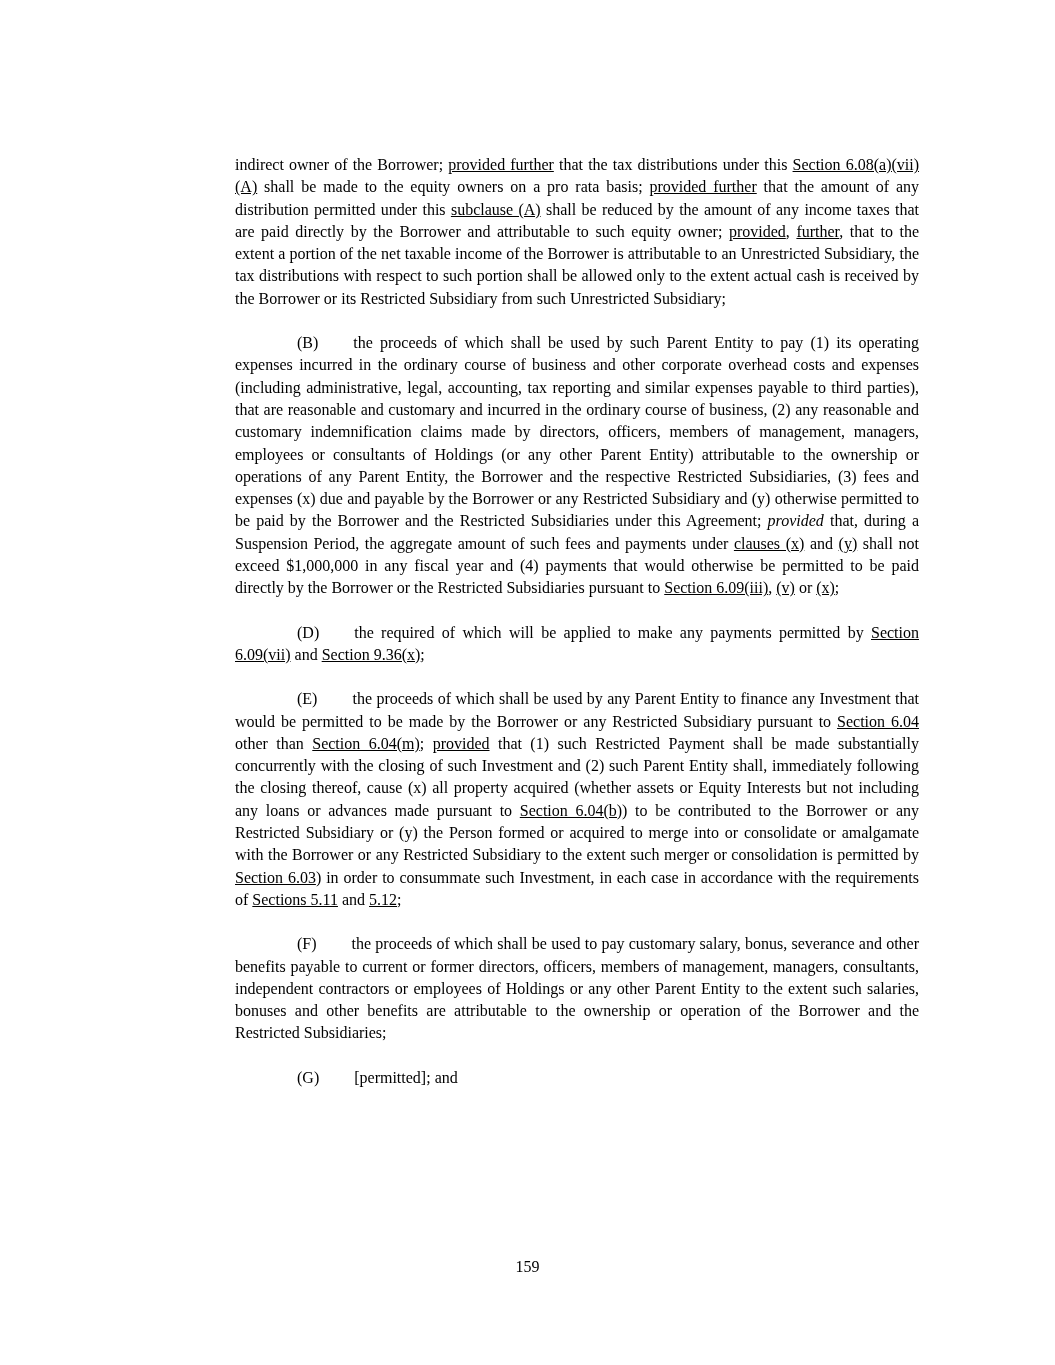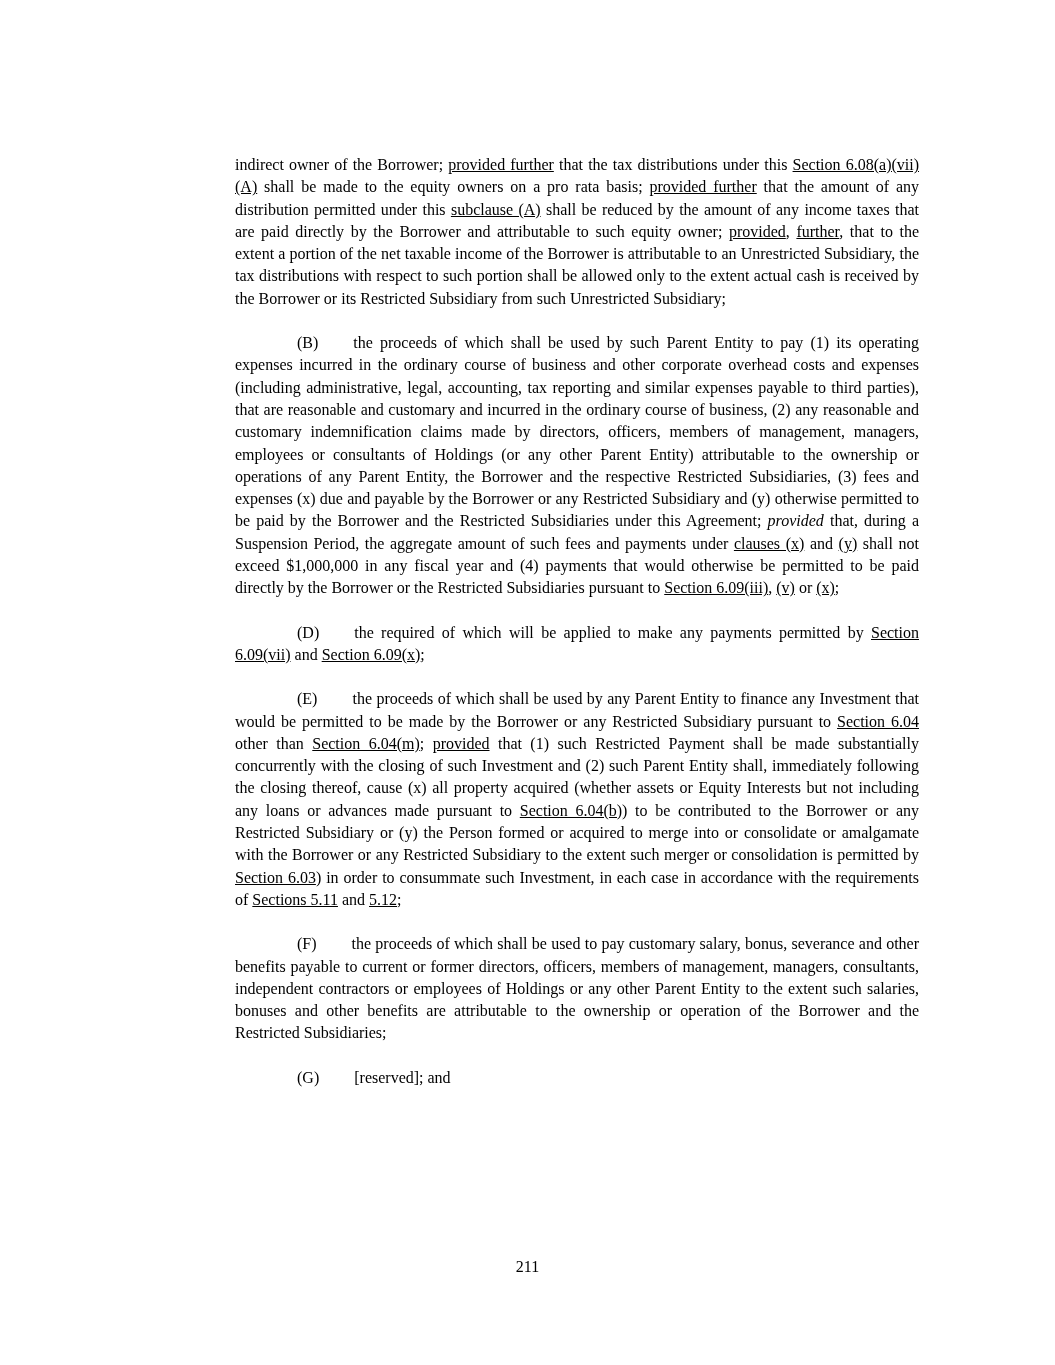--- a/index.html
+++ b/index.html
@@ -48,19 +48,19 @@
     font-size: 16px;
   }
 </style>
 </head>
 <body>
 
 <div class="page">
   <div class="body-text">
       <p><span class="run normal">indirect owner of the Borrower; </span><span class="run underline">provided further</span><span class="run normal"> that the tax distributions under this </span><span class="run underline">Section 6.08(a)(vii)(A)</span><span class="run normal"> shall be made to the equity owners on a pro rata basis; </span><span class="run underline">provided further</span><span class="run normal"> that the amount of any distribution permitted under this </span><span class="run underline">subclause (A)</span><span class="run normal"> shall be reduced by the amount of any income taxes that are paid directly by the Borrower and attributable to such equity owner; </span><span class="run underline">provided</span><span class="run normal">, </span><span class="run underline">further</span><span class="run normal">, that to the extent a portion of the net taxable income of the Borrower is attributable to an Unrestricted Subsidiary, the tax distributions with respect to such portion shall be allowed only to the extent actual cash is received by the Borrower or its Restricted Subsidiary from such Unrestricted Subsidiary;</span></p>
       <p><span class="run normal">(B)</span><span class="run tab"></span><span class="run normal">the proceeds of which shall be used by such Parent Entity to pay (1) its operating expenses incurred in the ordinary course of business and other corporate overhead costs and expenses (including administrative, legal, accounting, tax reporting and similar expenses payable to third parties), that are reasonable and customary and incurred in the ordinary course of business, (2) any reasonable and customary indemnification claims made by directors, officers, members of management, managers, employees or consultants of Holdings (or any other Parent Entity) attributable to the ownership or operations of any Parent Entity, the Borrower and the respective Restricted Subsidiaries, (3) fees and expenses (x) due and payable by the Borrower or any Restricted Subsidiary and (y) otherwise permitted to be paid by the Borrower and the Restricted Subsidiaries under this Agreement; </span><span class="run italic">provided</span><span class="run normal"> that, during a Suspension Period, the aggregate amount of such fees and payments under </span><span class="run underline">clauses (x)</span><span class="run normal"> and </span><span class="run underline">(y)</span><span class="run normal"> shall not exceed $1,000,000 in any fiscal year and (4) payments that would otherwise be permitted to be paid directly by the Borrower or the Restricted Subsidiaries pursuant to </span><span class="run underline">Section 6.09(iii)</span><span class="run normal">, </span><span class="run underline">(v)</span><span class="run normal"> or </span><span class="run underline">(x)</span><span class="run normal">;</span></p>
-      <p><span class="run normal">(D)</span><span class="run tab"></span><span class="run normal">the required of which will be applied to make any payments permitted by </span><span class="run underline">Section 6.09(vii)</span><span class="run normal"> and </span><span class="run underline">Section 6.09(x)</span><span class="run normal">;</span></p>
+      <p><span class="run normal">(D)</span><span class="run tab"></span><span class="run normal">the required of which will be applied to make any payments permitted by </span><span class="run underline">Section 6.09(vii)</span><span class="run normal"> and </span><span class="run underline">Section 9.36(x)</span><span class="run normal">;</span></p>
       <p><span class="run normal">(E)</span><span class="run tab"></span><span class="run normal">the proceeds of which shall be used by any Parent Entity to finance any Investment that would be permitted to be made by the Borrower or any Restricted Subsidiary pursuant to </span><span class="run underline">Section 6.04</span><span class="run normal"> other than </span><span class="run underline">Section 6.04(m)</span><span class="run normal">; </span><span class="run underline">provided</span><span class="run normal"> that (1) such Restricted Payment shall be made substantially concurrently with the closing of such Investment and (2) such Parent Entity shall, immediately following the closing thereof, cause (x) all property acquired (whether assets or Equity Interests but not including any loans or advances made pursuant to </span><span class="run underline">Section 6.04(b)</span><span class="run normal">) to be contributed to the Borrower or any Restricted Subsidiary or (y) the Person formed or acquired to merge into or consolidate or amalgamate with the Borrower or any Restricted Subsidiary to the extent such merger or consolidation is permitted by </span><span class="run underline">Section 6.03</span><span class="run normal">) in order to consummate such Investment, in each case in accordance with the requirements of </span><span class="run underline">Sections 5.11</span><span class="run normal"> and </span><span class="run underline">5.12</span><span class="run normal">;</span></p>
       <p><span class="run normal">(F)</span><span class="run tab"></span><span class="run normal">the proceeds of which shall be used to pay customary salary, bonus, severance and other benefits payable to current or former directors, officers, members of management, managers, consultants, independent contractors or employees of Holdings or any other Parent Entity to the extent such salaries, bonuses and other benefits are attributable to the ownership or operation of the Borrower and the Restricted Subsidiaries;</span></p>
-      <p><span class="run normal">(G)</span><span class="run tab"></span><span class="run normal">[reserved]; and</span></p>
+      <p><span class="run normal">(G)</span><span class="run tab"></span><span class="run normal">[permitted]; and</span></p>
     </div>
-  <div class="page-number">211</div>
+  <div class="page-number">159</div>
 </div>
 
 </body></html>

